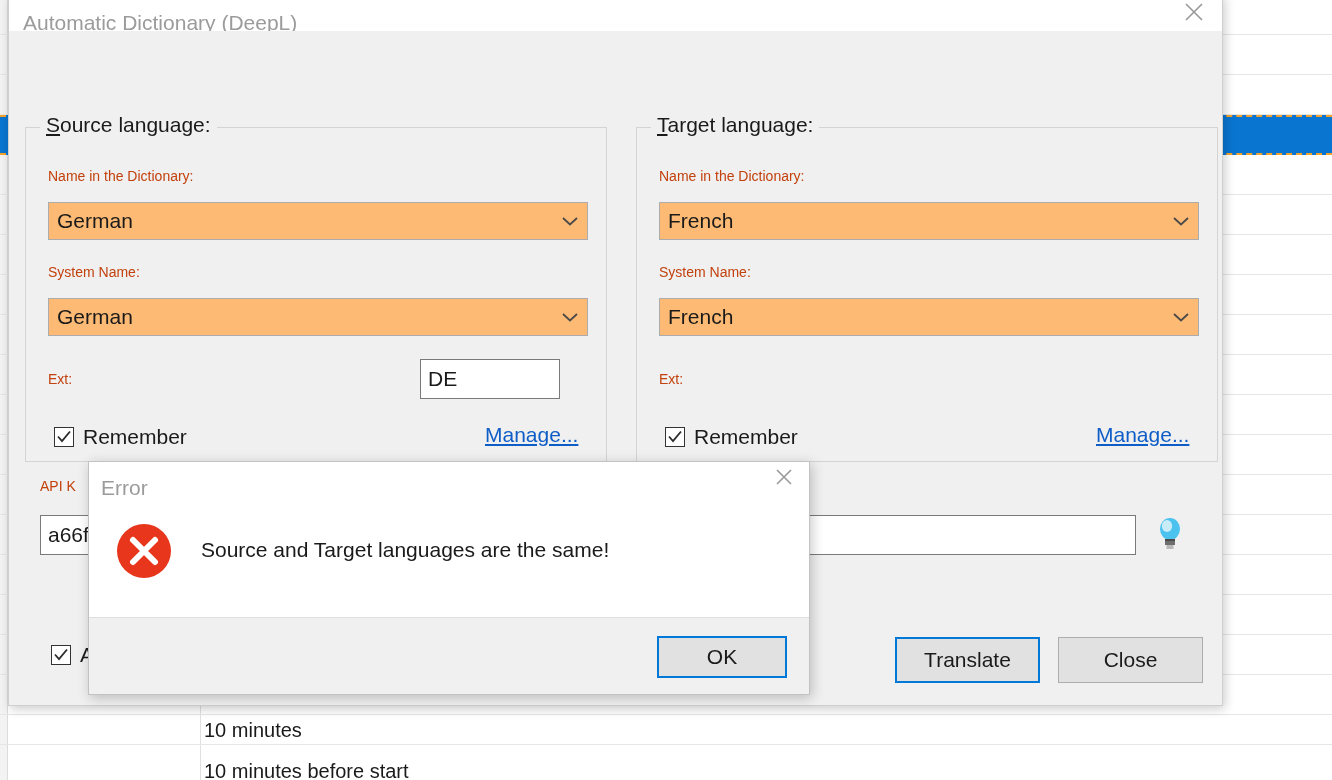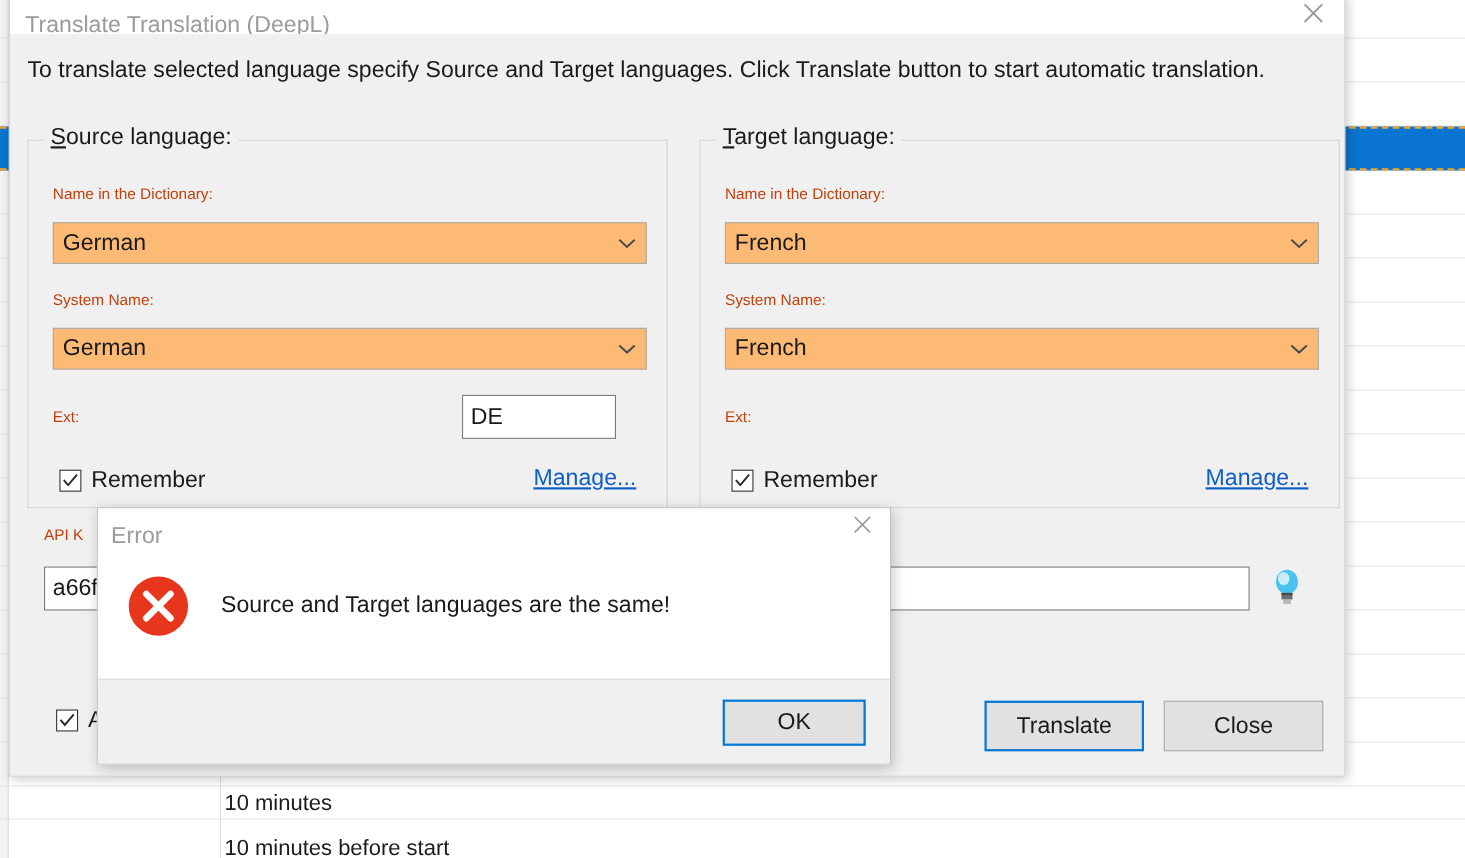--- a/index.html
+++ b/index.html
@@ -341,33 +341,32 @@
     <div class="bg-row" style="top:705px;"></div>
     <div class="bg-row" style="top:745px;"></div>
 
     <div class="bg-cell-text" style="left:204px; top:719px;">10 minutes</div>
     <div class="bg-cell-text" style="left:204px; top:760px;">10 minutes before start</div>
   </div>
 
   <div class="dialog">
 
     <div class="titlebar">
-      <div class="titlebar-text">Translate Translation (DeepL)</div>
+      <div class="titlebar-text">Automatic Dictionary (DeepL)</div>
       <div class="titlebar-close">
         <span>
           <svg width="26" height="26" viewBox="0 0 26 26">
             <path d="M5 5 L21 21 M21 5 L5 21" stroke="#9a9a9a" stroke-width="1.7" fill="none"></path>
           </svg>
         </span>
       </div>
     </div>
 
     <div class="client">
 
-      <div class="intro">To translate selected language specify Source and Target languages. Click Translate button to start automatic translation.</div>
 
       <div class="groupbox" style="left:16px; top:96px; width:582px; height:335px;">
         <div class="groupbox-title">
           <span class="accel">S</span><span>ource language:</span>
         </div>
 
         <div class="fieldlabel" style="left:22px; top:40px;">Name in the Dictionary:</div>
         <div class="combo" style="left:22px; top:74px; width:540px;">
           <div class="combo-value">German</div>
           <div class="combo-arrow">

